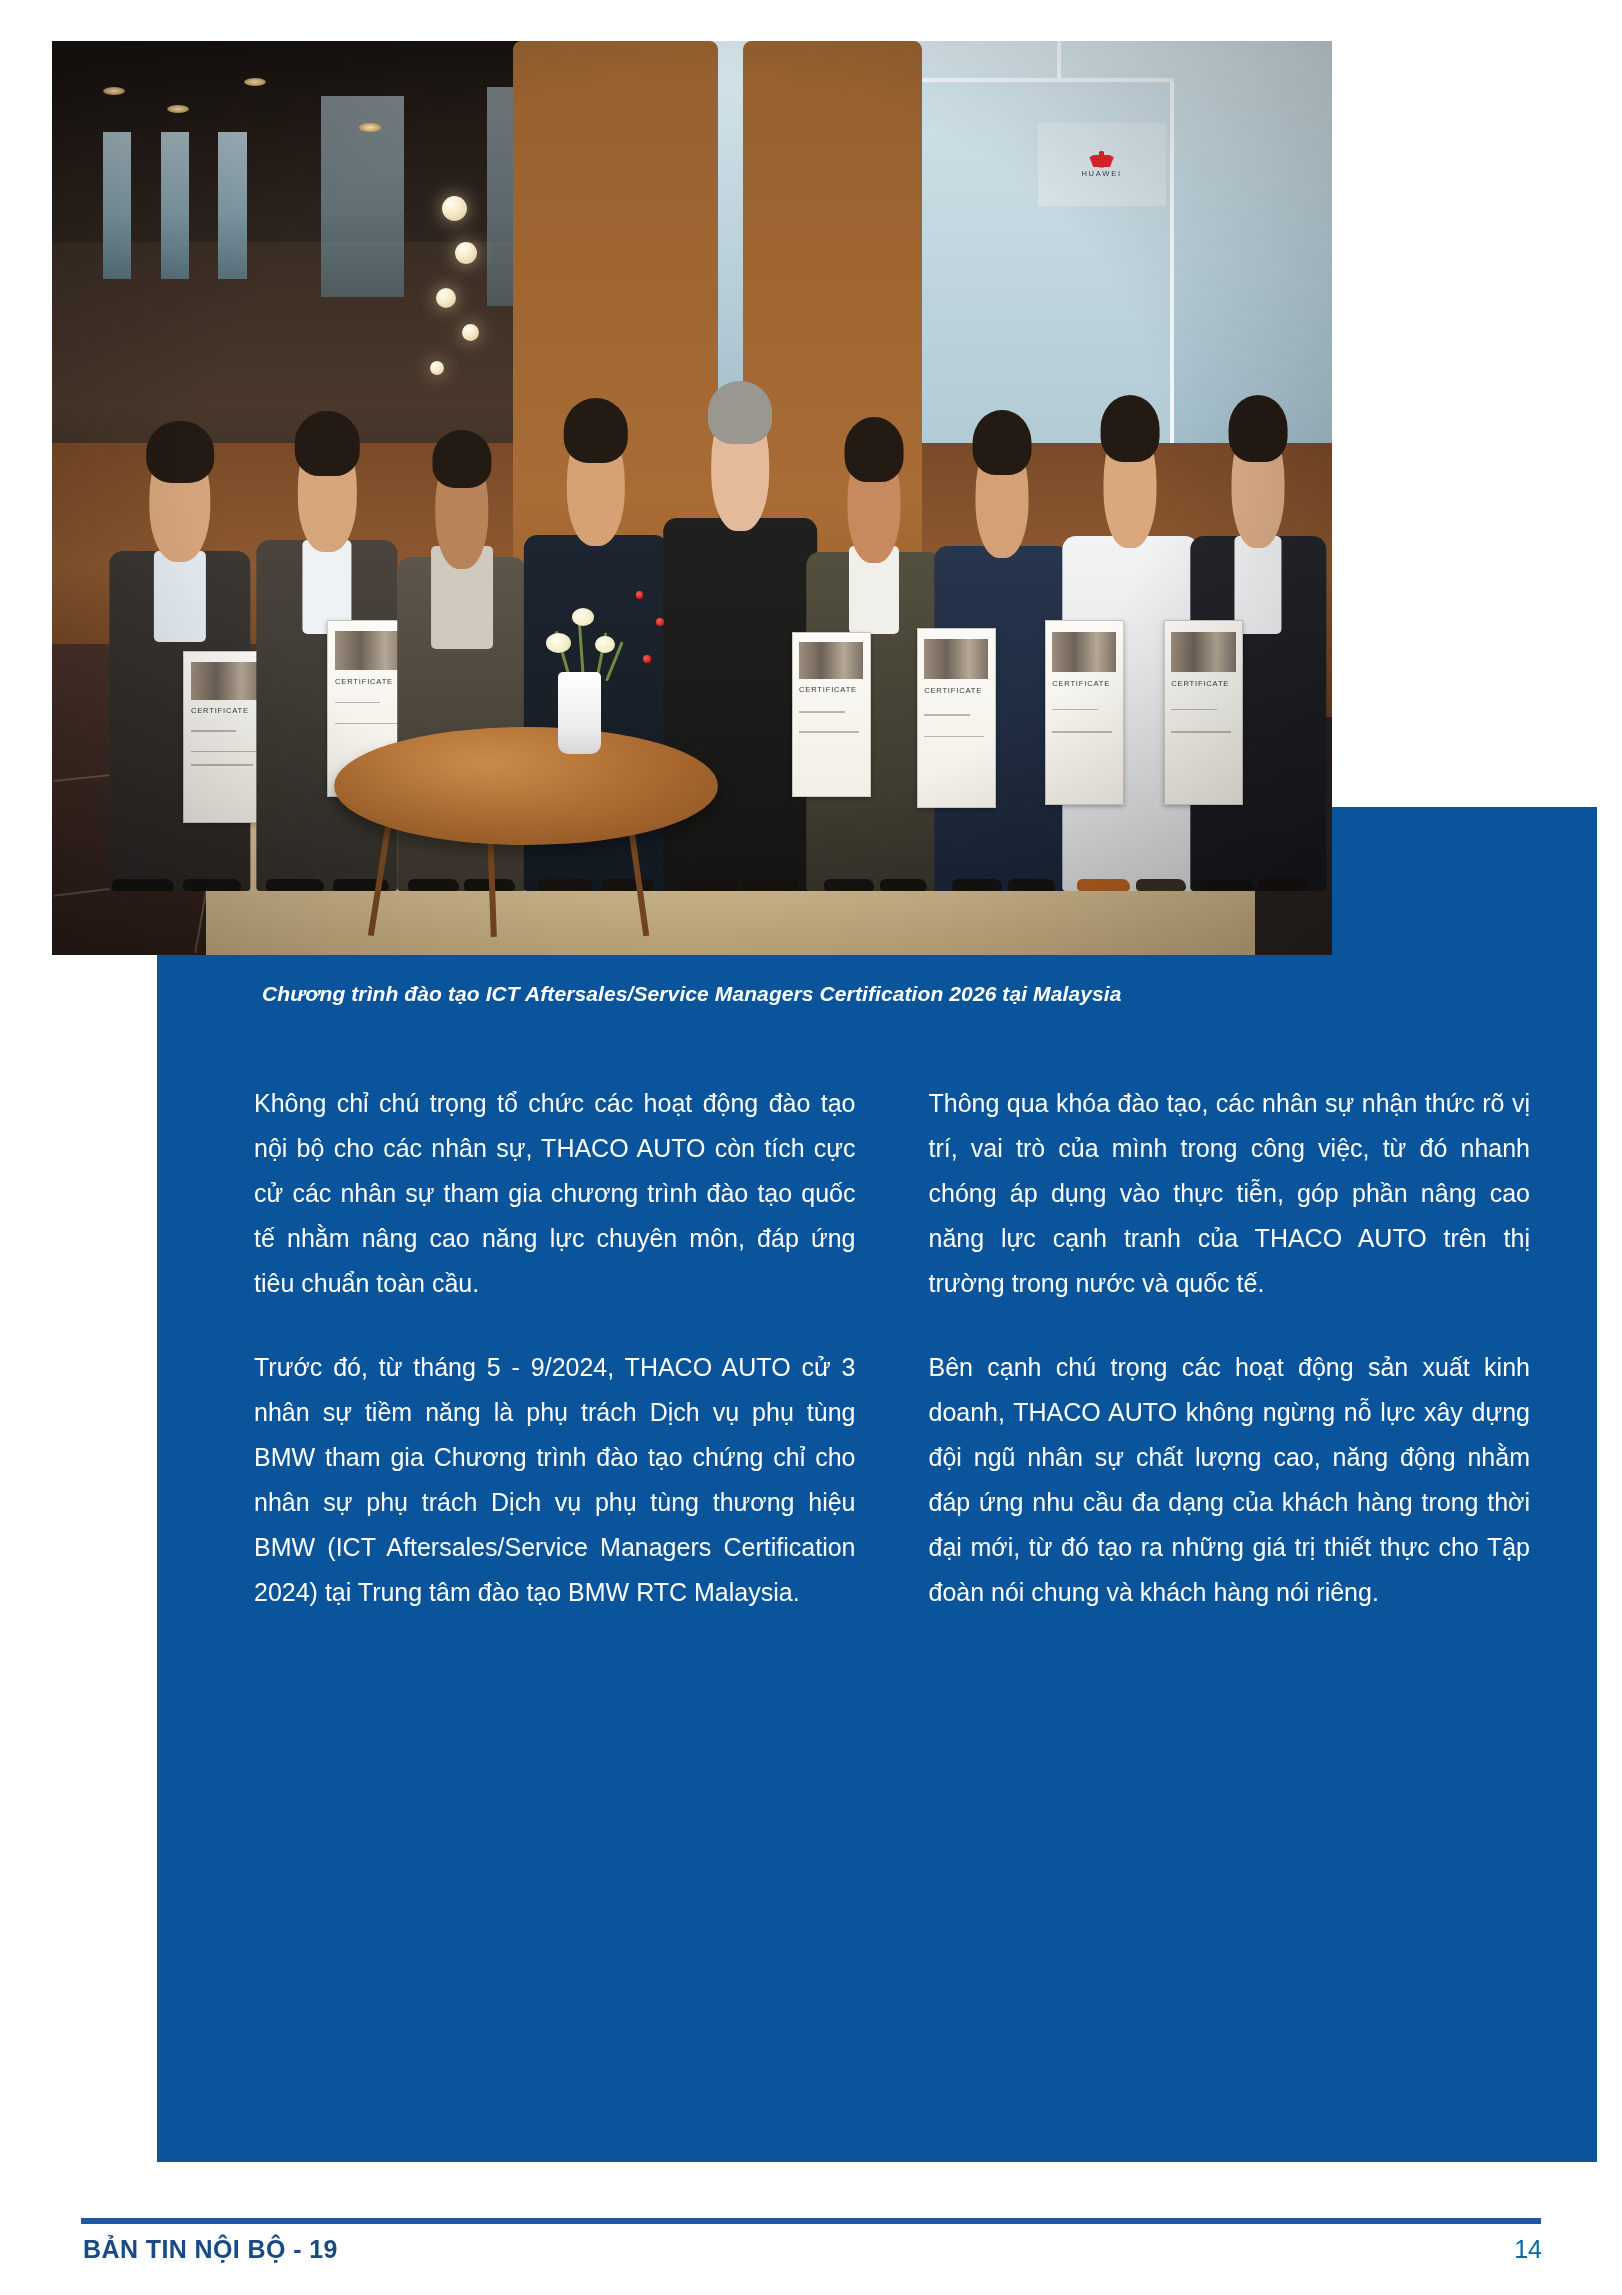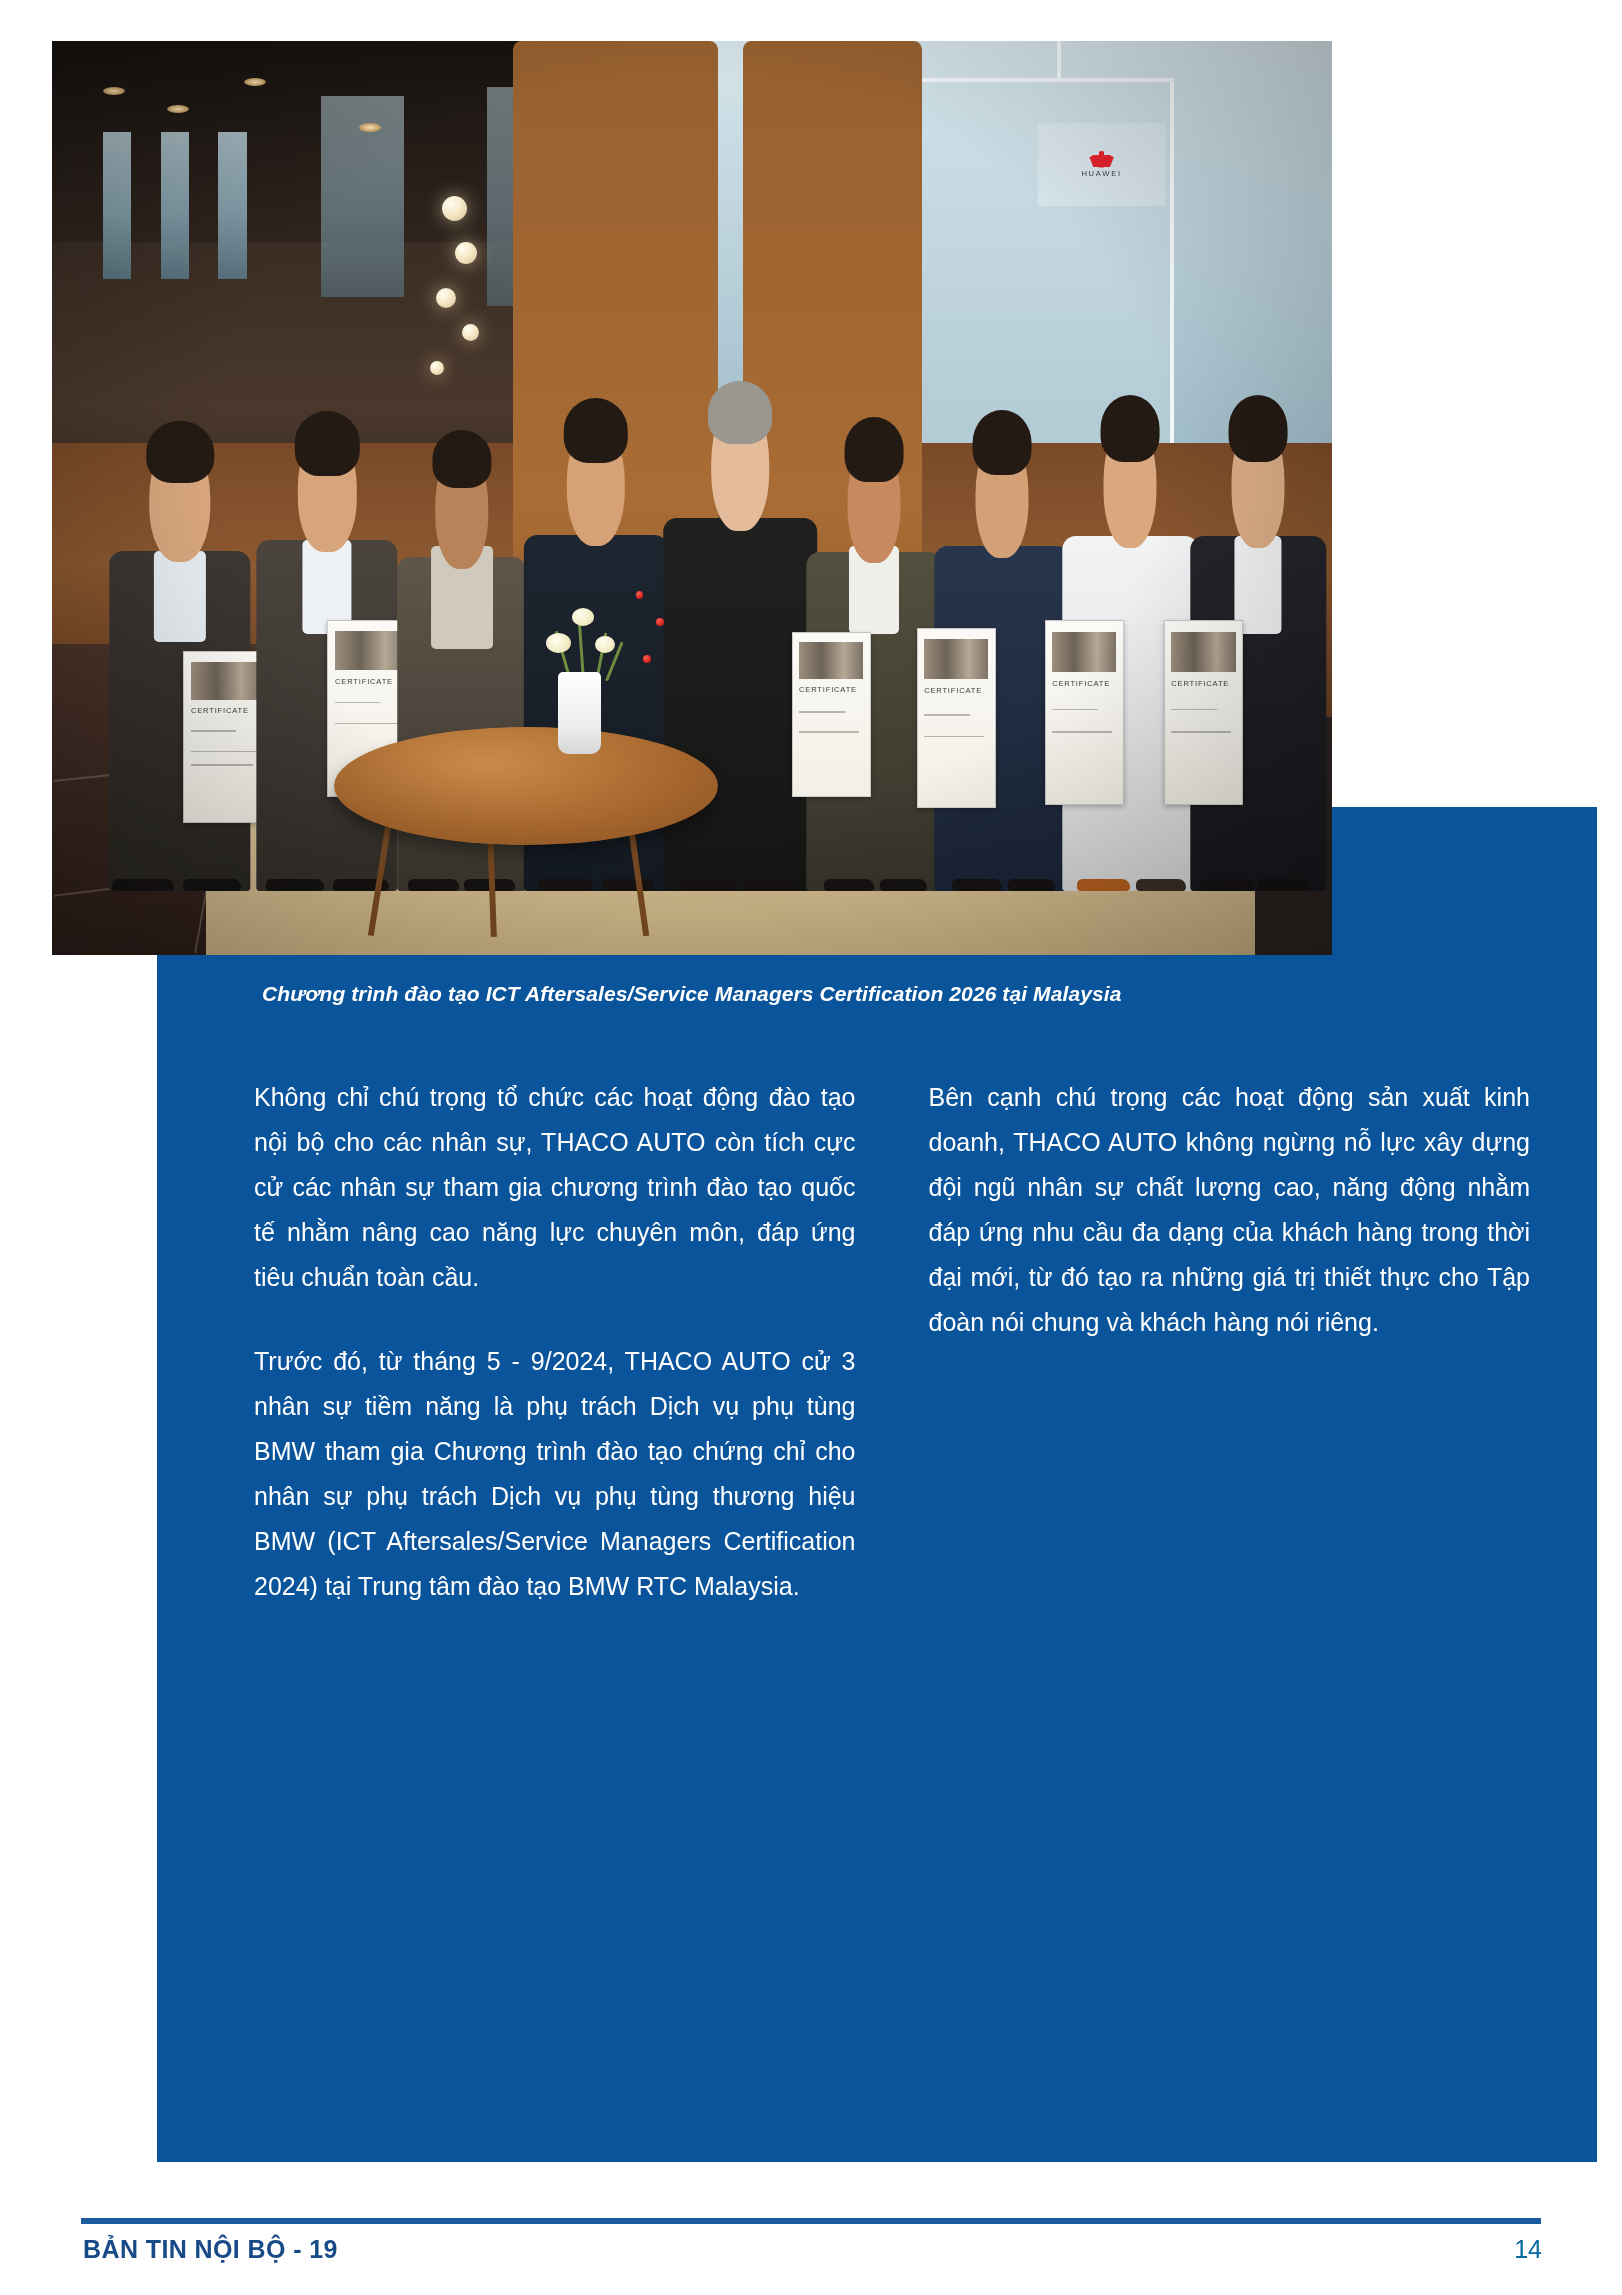--- a/index.html
+++ b/index.html
@@ -241,21 +241,21 @@
 
   
   .columns {
     position: absolute;
     left: 254px;
     top: 1075px;
     width: 1276px;
     display: flex;
     gap: 73px;
   }
-  .col { width: 602px; }
+  .col { width: 602px; margin-top: 6px; }
   .col p {
     margin: 0 0 39px 0;
     color: #ffffff;
     font-size: 25px;
     line-height: 45px;
     text-align: justify;
     font-family: "Liberation Sans", sans-serif;
   }
   .col p:last-child { margin-bottom: 0; }
 
@@ -476,20 +476,21 @@
 </div>
 
 <div class="caption">Chương trình đào tạo ICT Aftersales/Service Managers Certification 2026 tại Malaysia</div>
 
 <div class="columns">
   <div class="col">
     <p>Không chỉ chú trọng tổ chức các hoạt động đào tạo nội bộ cho các nhân sự, THACO AUTO còn tích cực cử các nhân sự tham gia chương trình đào tạo quốc tế nhằm nâng cao năng lực chuyên môn, đáp ứng tiêu chuẩn toàn cầu.</p>
     <p>Trước đó, từ tháng 5 - 9/2024, THACO AUTO cử 3 nhân sự tiềm năng là phụ trách Dịch vụ phụ tùng BMW tham gia Chương trình đào tạo chứng chỉ cho nhân sự phụ trách Dịch vụ phụ tùng thương hiệu BMW (ICT Aftersales/Service Managers Certification 2024) tại Trung tâm đào tạo BMW RTC Malaysia.</p>
   </div>
   <div class="col">
+    <p>Thông qua khóa đào tạo, các nhân sự nhận thức rõ vị trí, vai trò của mình trong công việc, từ đó nhanh chóng áp dụng vào thực tiễn, góp phần nâng cao năng lực cạnh tranh của THACO AUTO trên thị trường trong nước và quốc tế.</p>
     <p>Bên cạnh chú trọng các hoạt động sản xuất kinh doanh, THACO AUTO không ngừng nỗ lực xây dựng đội ngũ nhân sự chất lượng cao, năng động nhằm đáp ứng nhu cầu đa dạng của khách hàng trong thời đại mới, từ đó tạo ra những giá trị thiết thực cho Tập đoàn nói chung và khách hàng nói riêng.</p>
   </div>
 </div>
 
 <div class="footer-rule"></div>
 <div class="footer-left">BẢN TIN NỘI BỘ - 19</div>
 <div class="footer-right">14</div>
 
 
 </body></html>

